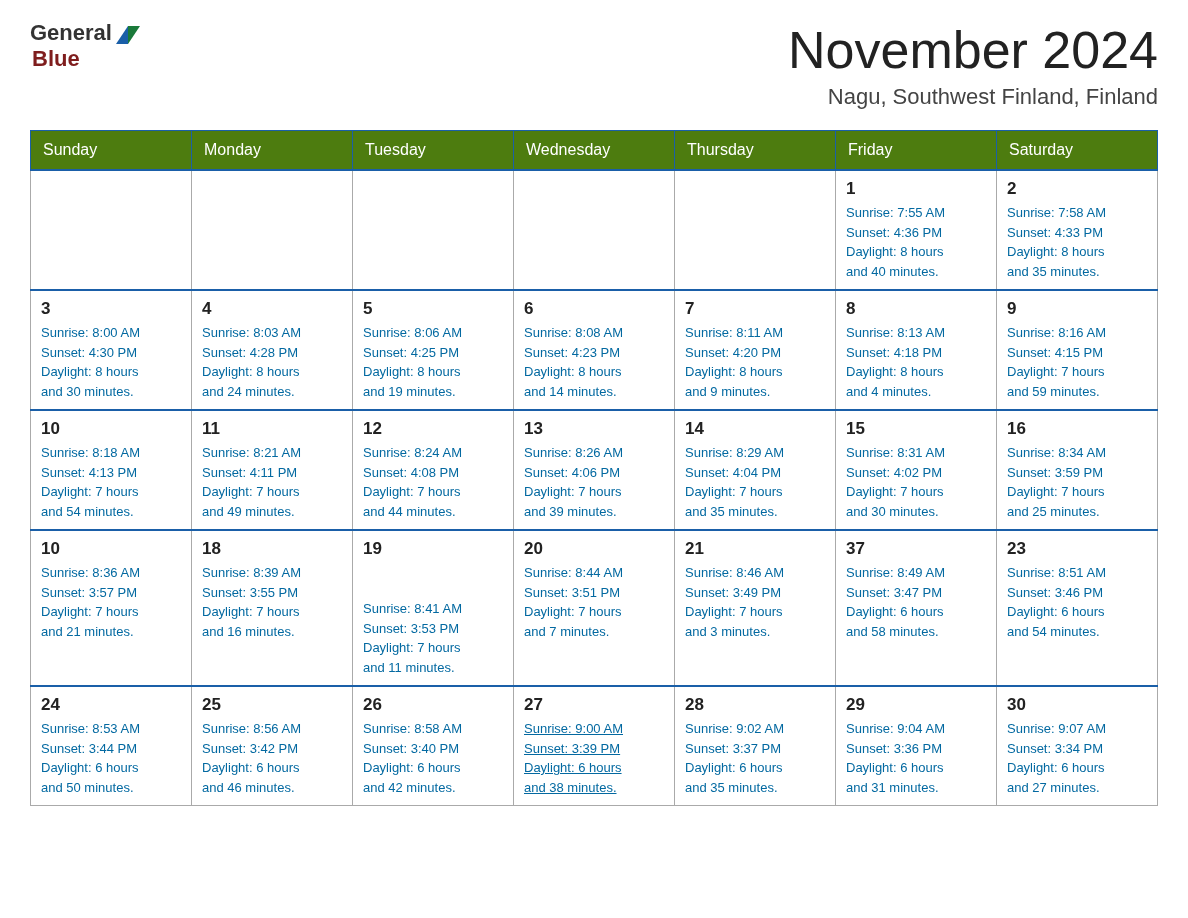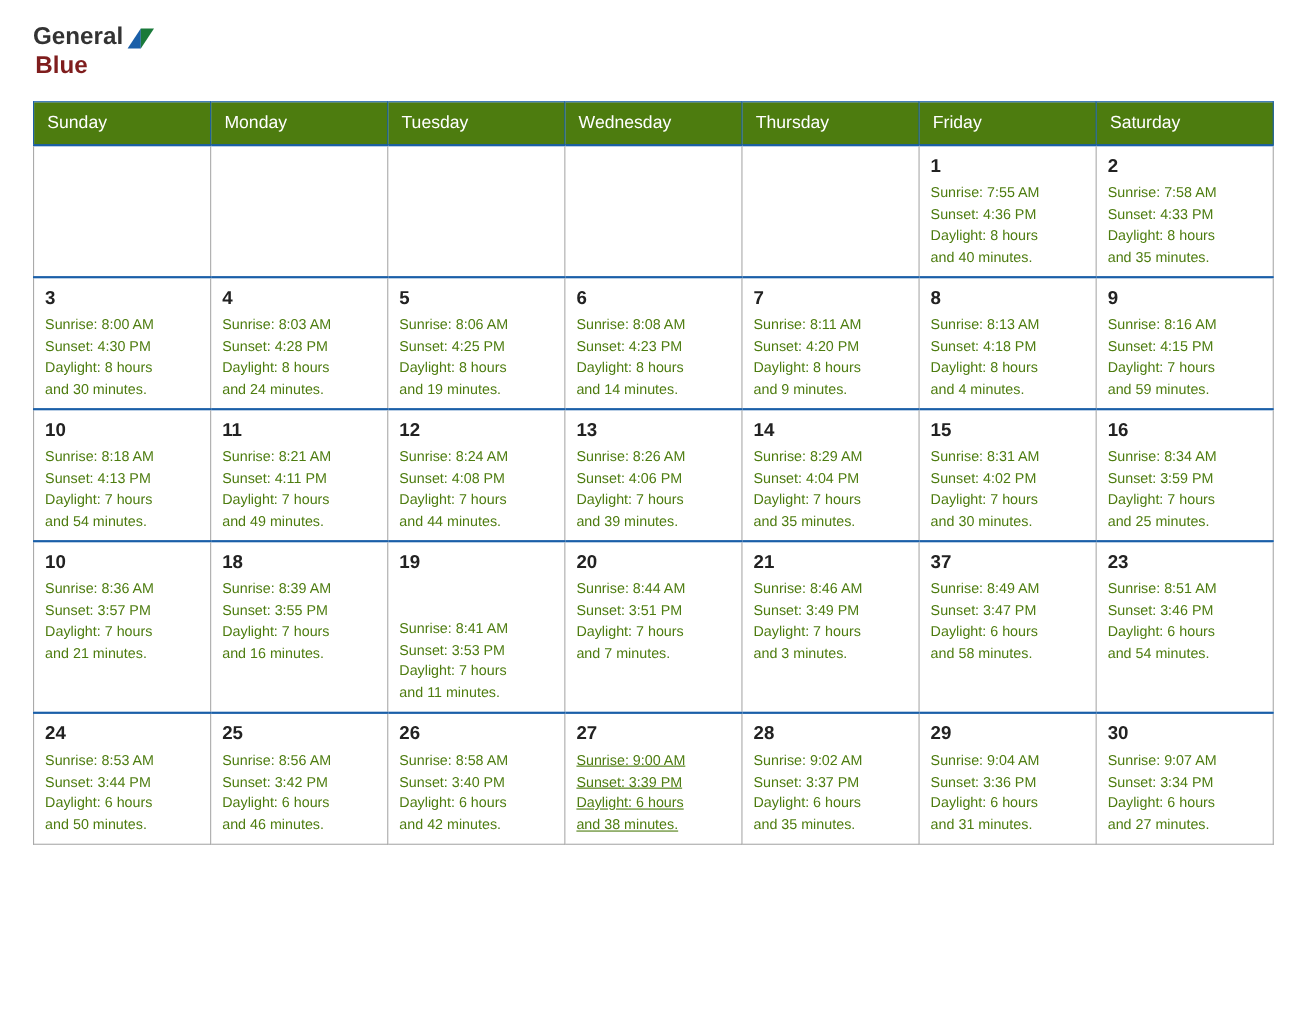--- a/index.html
+++ b/index.html
@@ -88,21 +88,21 @@
     .day-num {
       font-size: 17px;
       font-weight: bold;
       color: #222;
       display: block;
       margin-bottom: 4px;
     }
     .day-info {
       font-size: 13px;
       line-height: 1.5;
-      color: #4d7c0f;
+      color: #0369a1;
     }
     .empty-cell {
       background: #fff;
     }
     tr.week-row td {
       border-top: 2px solid #1a5fa8;
     }
   </style>
 </head>
 <body>
@@ -116,20 +116,22 @@
           <div class="logo-icon"></div>
           <div class="logo-icon2"></div>
         </div>
       </div>
       <div style="margin-left: 2px;">
         <span class="logo-text" style="color:#7f1d1d; font-size:22px;">Blue</span>
       </div>
     </div>
   </div>
   <div class="title-section">
+    <div class="month-title">November 2024</div>
+    <div class="location">Nagu, Southwest Finland, Finland</div>
   </div>
 </div>
 
 <table class="calendar">
   <thead>
     <tr>
     <th>Sunday</th>
         <th>Monday</th>
         <th>Tuesday</th>
         <th>Wednesday</th>

